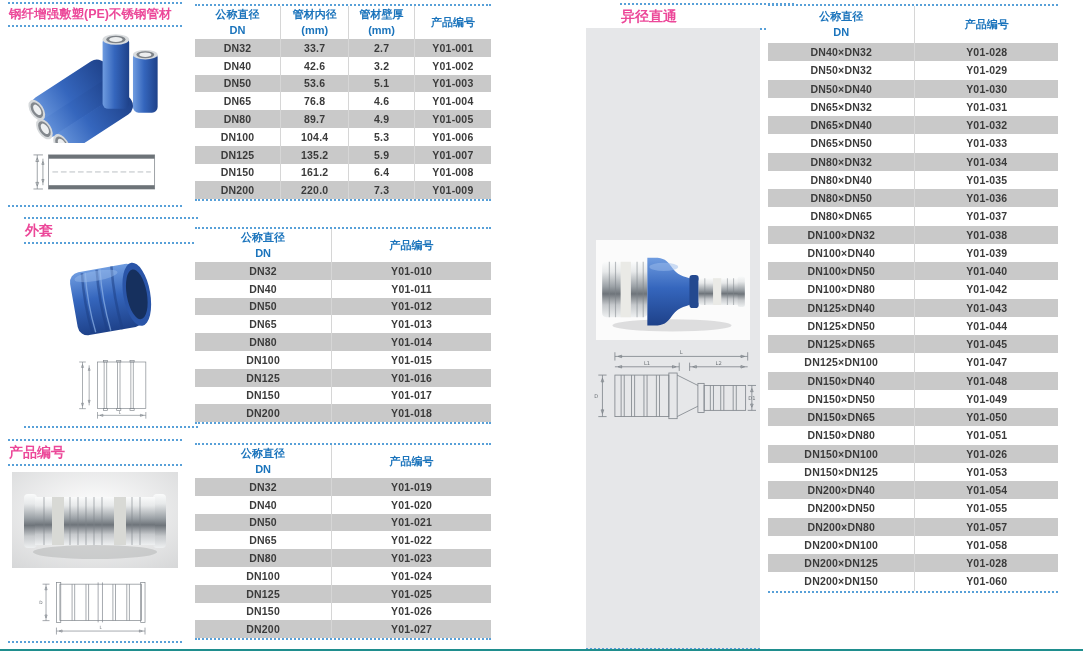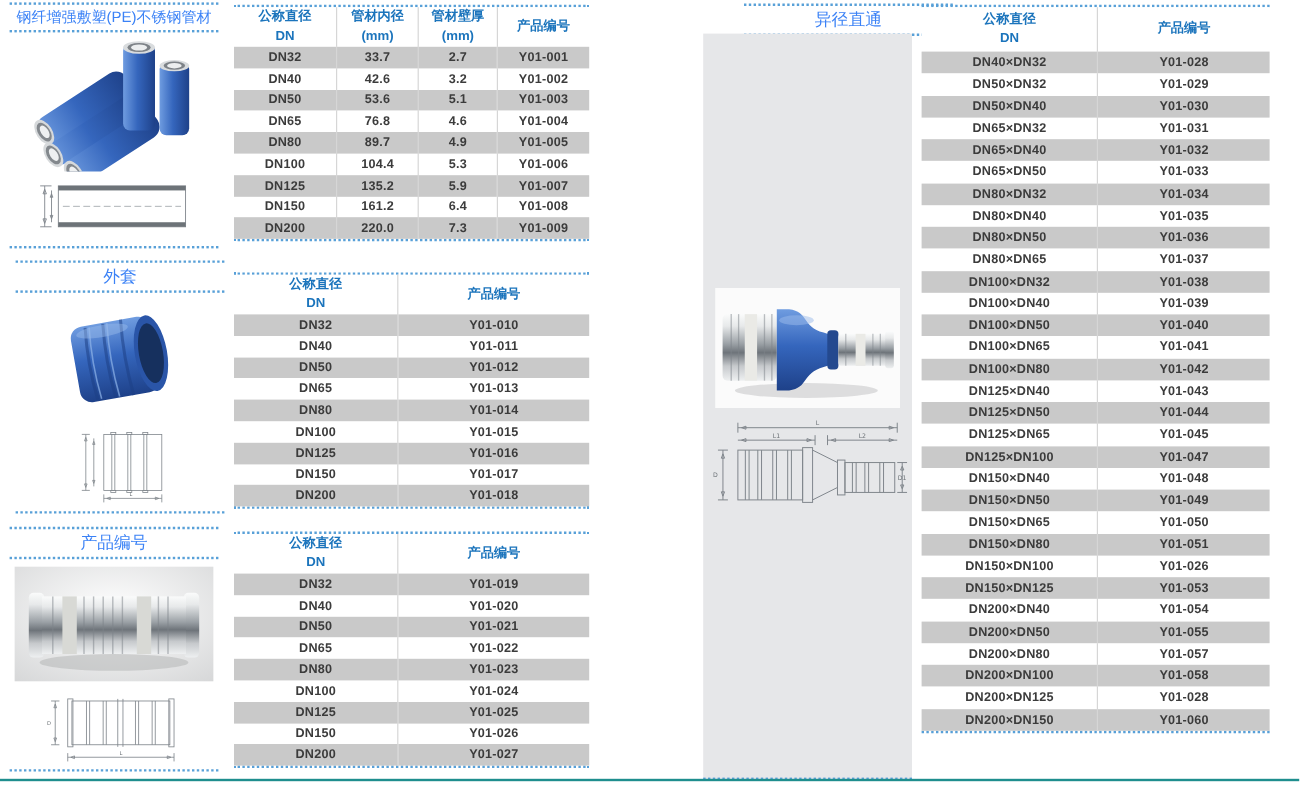--- a/index.html
+++ b/index.html
@@ -2,22 +2,22 @@
 <html><head>
 <meta charset="utf-8">
 <style>
   html,body{margin:0;padding:0;background:#fff;}
   .page{position:relative;width:1083px;height:656px;background:#fff;overflow:hidden;
         font-family:"Liberation Sans","DejaVu Sans",sans-serif;}
 
   
   .panel{position:absolute;width:174px;border-bottom:2px dotted #58a0d8;background:#fff;}
   .ptitle{border-top:2px dotted #58a0d8;border-bottom:2px dotted #58a0d8;
-          color:#3b82f6;font-weight:normal;font-size:14px;line-height:1.15;
-          padding:3px 1px 4px 1px;letter-spacing:0;white-space:nowrap;text-align:center;}
+          color:#ec4899;font-weight:bold;font-size:14px;line-height:1.15;
+          padding:3px 1px 4px 1px;letter-spacing:0;white-space:nowrap;}
   .ptitle.small{font-size:12.5px;}
   .imgarea{position:relative;width:100%;}
 
   
   .twrap{position:absolute;border-top:2px dotted #58a0d8;border-bottom:2px dotted #58a0d8;}
   table.spec{border-collapse:collapse;width:100%;table-layout:fixed;}
   .spec th{color:#1b74bc;font-weight:bold;font-size:11px;line-height:1.4;
            height:33px;vertical-align:middle;text-align:center;padding:0;background:#fff;}
   .spec td{font-size:10.5px;font-weight:bold;color:#3b3b3b;text-align:center;
            vertical-align:middle;height:17.8px;padding:0;letter-spacing:.2px;}
@@ -175,21 +175,21 @@
           <tr>
             <td>DN200</td>
             <td>220.0</td>
             <td>7.3</td>
             <td>Y01-009</td>
           </tr>
         </tbody>
       </table>
   </div>
 
-  <div class="panel" style="left:13px;top:217px;height:209px;">
+  <div class="panel" style="left:24px;top:217px;height:209px;">
     <div class="ptitle">外套</div>
     <div class="imgarea" style="height:180px;">
       <svg viewBox="0 0 150 110" style="position:absolute;left:24px;top:6px;" width="126" height="96">
         <g transform="rotate(-10 75 55)">
           <rect x="30" y="18" width="80" height="76" rx="12" fill="url(#pblueV)"></rect>
           <ellipse cx="106" cy="56" rx="16" ry="38" fill="#2a55a8"></ellipse>
           <ellipse cx="106" cy="56" rx="12" ry="30" fill="#16305e"></ellipse>
           <path d="M46 20 q-4 36 0 72" stroke="#1d3f85" stroke-width="3" fill="none" opacity=".55"></path>
           <path d="M64 19 q-4 37 0 74" stroke="#1d3f85" stroke-width="3" fill="none" opacity=".55"></path>
           <path d="M82 18 q-4 38 0 76" stroke="#1d3f85" stroke-width="3" fill="none" opacity=".55"></path>
@@ -487,24 +487,20 @@
           </tr>
           <tr>
             <td>DN100×DN40</td>
             <td>Y01-039</td>
           </tr>
           <tr>
             <td>DN100×DN50</td>
             <td>Y01-040</td>
           </tr>
           <tr>
-            <td>DN100×DN65</td>
-            <td>Y01-041</td>
-          </tr>
-          <tr>
             <td>DN100×DN80</td>
             <td>Y01-042</td>
           </tr>
           <tr>
             <td>DN125×DN40</td>
             <td>Y01-043</td>
           </tr>
           <tr>
             <td>DN125×DN50</td>
             <td>Y01-044</td>

